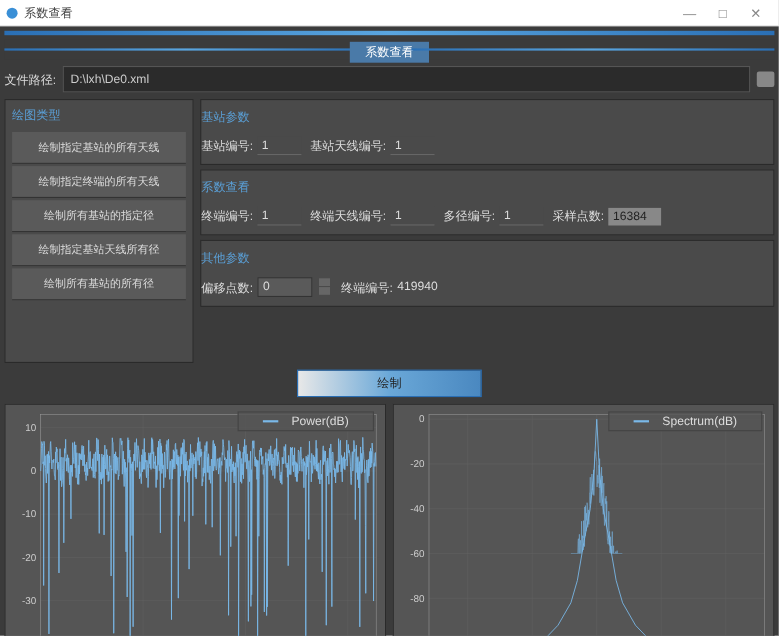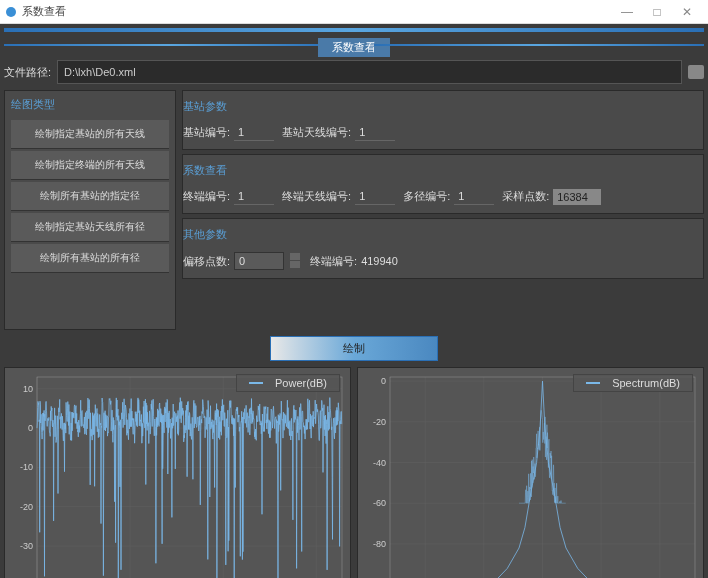--- a/index.html
+++ b/index.html
@@ -36,21 +36,21 @@
 .spinbtns{display:flex;flex-direction:column;margin-left:2px}
 .spinbtns span{width:10px;height:7px;background:#666;margin-bottom:1px;cursor:pointer}
 .plotbtn{width:168px;margin:6px auto 0;display:block;background:linear-gradient(90deg,#e8e8e8,#6aa8d8,#4a88c0);border:1px solid #2a6fb5;color:#222;padding:4px;font-size:11px;cursor:pointer}
 .charts{display:flex;gap:6px;margin-top:6px;height:260px}
 .chart{flex:1;background:#555;border:1px solid #2a2a2a;position:relative}
 svg{width:100%;height:100%}
 .axis{stroke:#999;stroke-width:0.5}
 .grid{stroke:#666;stroke-width:0.4}
 .data{stroke:#7ab8e8;stroke-width:0.8;fill:none}
 .axtxt{fill:#ccc;font-size:9px}
-.legend{position:absolute;top:6px;right:10px;background:rgba(85,85,85,.8);border:1px solid #444;padding:2px 12px;display:flex;align-items:center;gap:12px;font-size:10px;color:#ddd}
+.legend{position:absolute;top:6px;right:10px;background:rgba(85,85,85,.8);border:1px solid #444;padding:2px 22px;display:flex;align-items:center;gap:12px;font-size:10px;color:#ddd}
 .legend .sw{width:14px;height:2px;background:#7ab8e8}
 </style>
 </head>
 <body>
 
 <div class="titlebar">
   <div class="ico"></div>
   <div class="ttl">系数查看</div>
   <div class="winbtn">—</div>
   <div class="winbtn">□</div>

